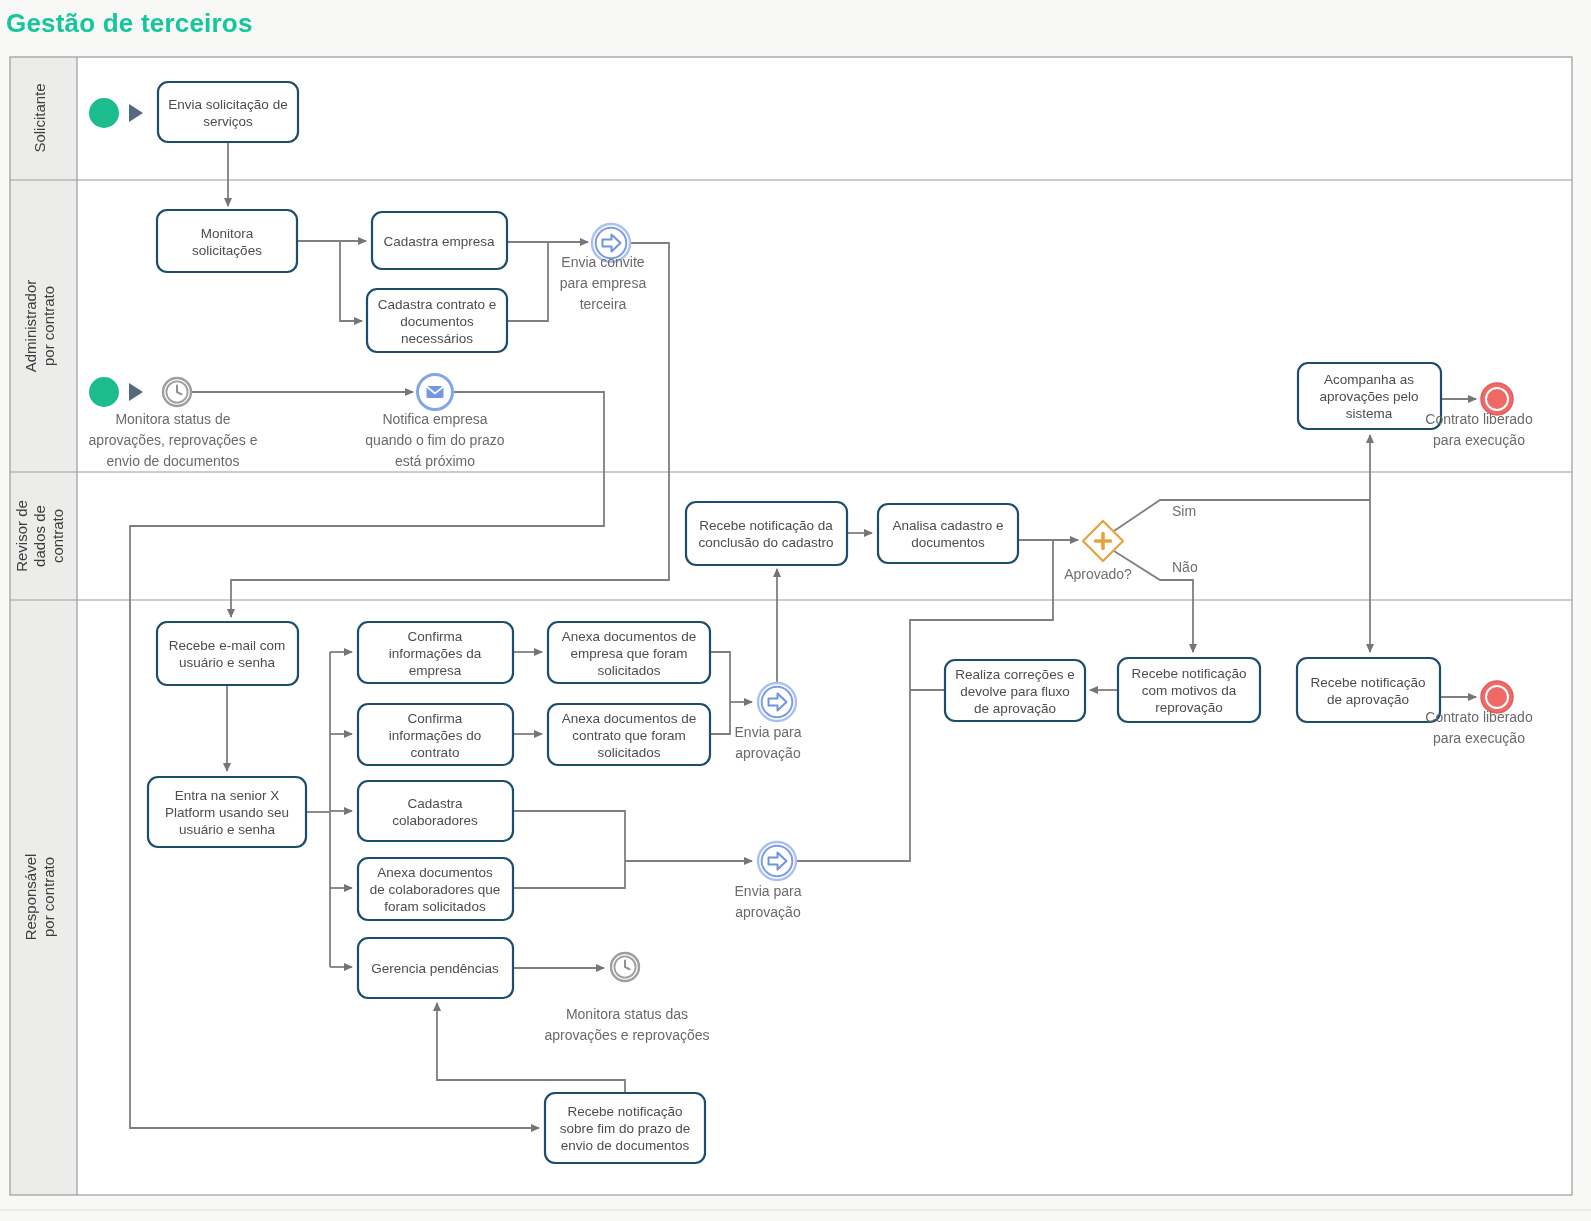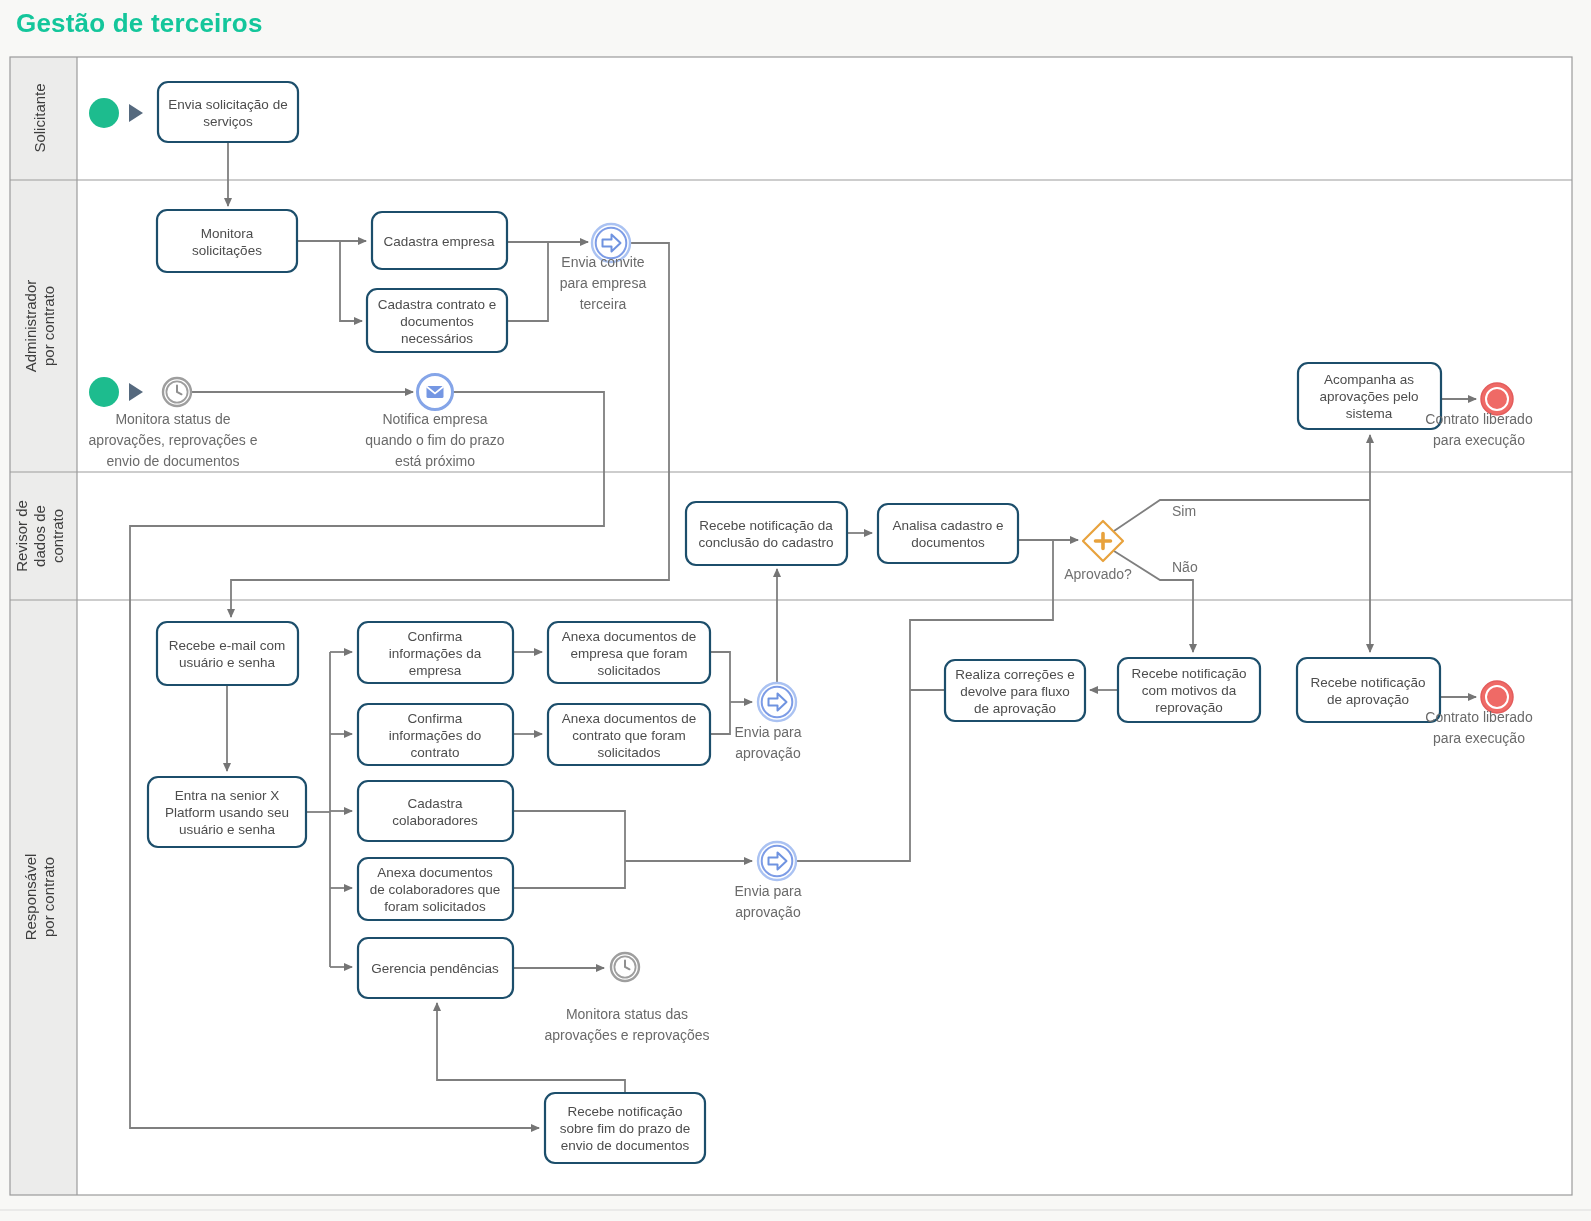--- a/index.html
+++ b/index.html
@@ -1,17 +1,17 @@
 <!DOCTYPE html>
 <html><head>
 <meta charset="utf-8">
 <style>
   html,body{margin:0;padding:0;}
   body{width:1591px;height:1221px;position:relative;background:#f8f8f6;font-family:"Liberation Sans",sans-serif;overflow:hidden;}
-  #title{position:absolute;left:16px;top:8px;font-size:26px;font-weight:bold;color:#14c69b;letter-spacing:.2px;text-align:right;}
+  #title{position:absolute;left:6px;top:8px;font-size:26px;font-weight:bold;color:#14c69b;letter-spacing:.2px;text-align:right;}
   svg{position:absolute;left:0;top:0;}
   svg text{font-family:"Liberation Sans",sans-serif;}
   .task-shape{fill:#ffffff;stroke:#1c4e6b;stroke-width:2.2;}
   .task-label{font-size:13.5px;fill:#4d4d4d;}
   .event-label{font-size:14px;fill:#6a6a6a;}
   .flow-label{font-size:14px;fill:#707070;}
   .lane-label{font-size:15px;fill:#3d3d3d;}
   .flow{stroke:#7f7f7f;stroke-width:1.8;fill:none;}
   .lane-line{stroke:#9b9b9b;stroke-width:1.2;fill:none;}
 </style>

